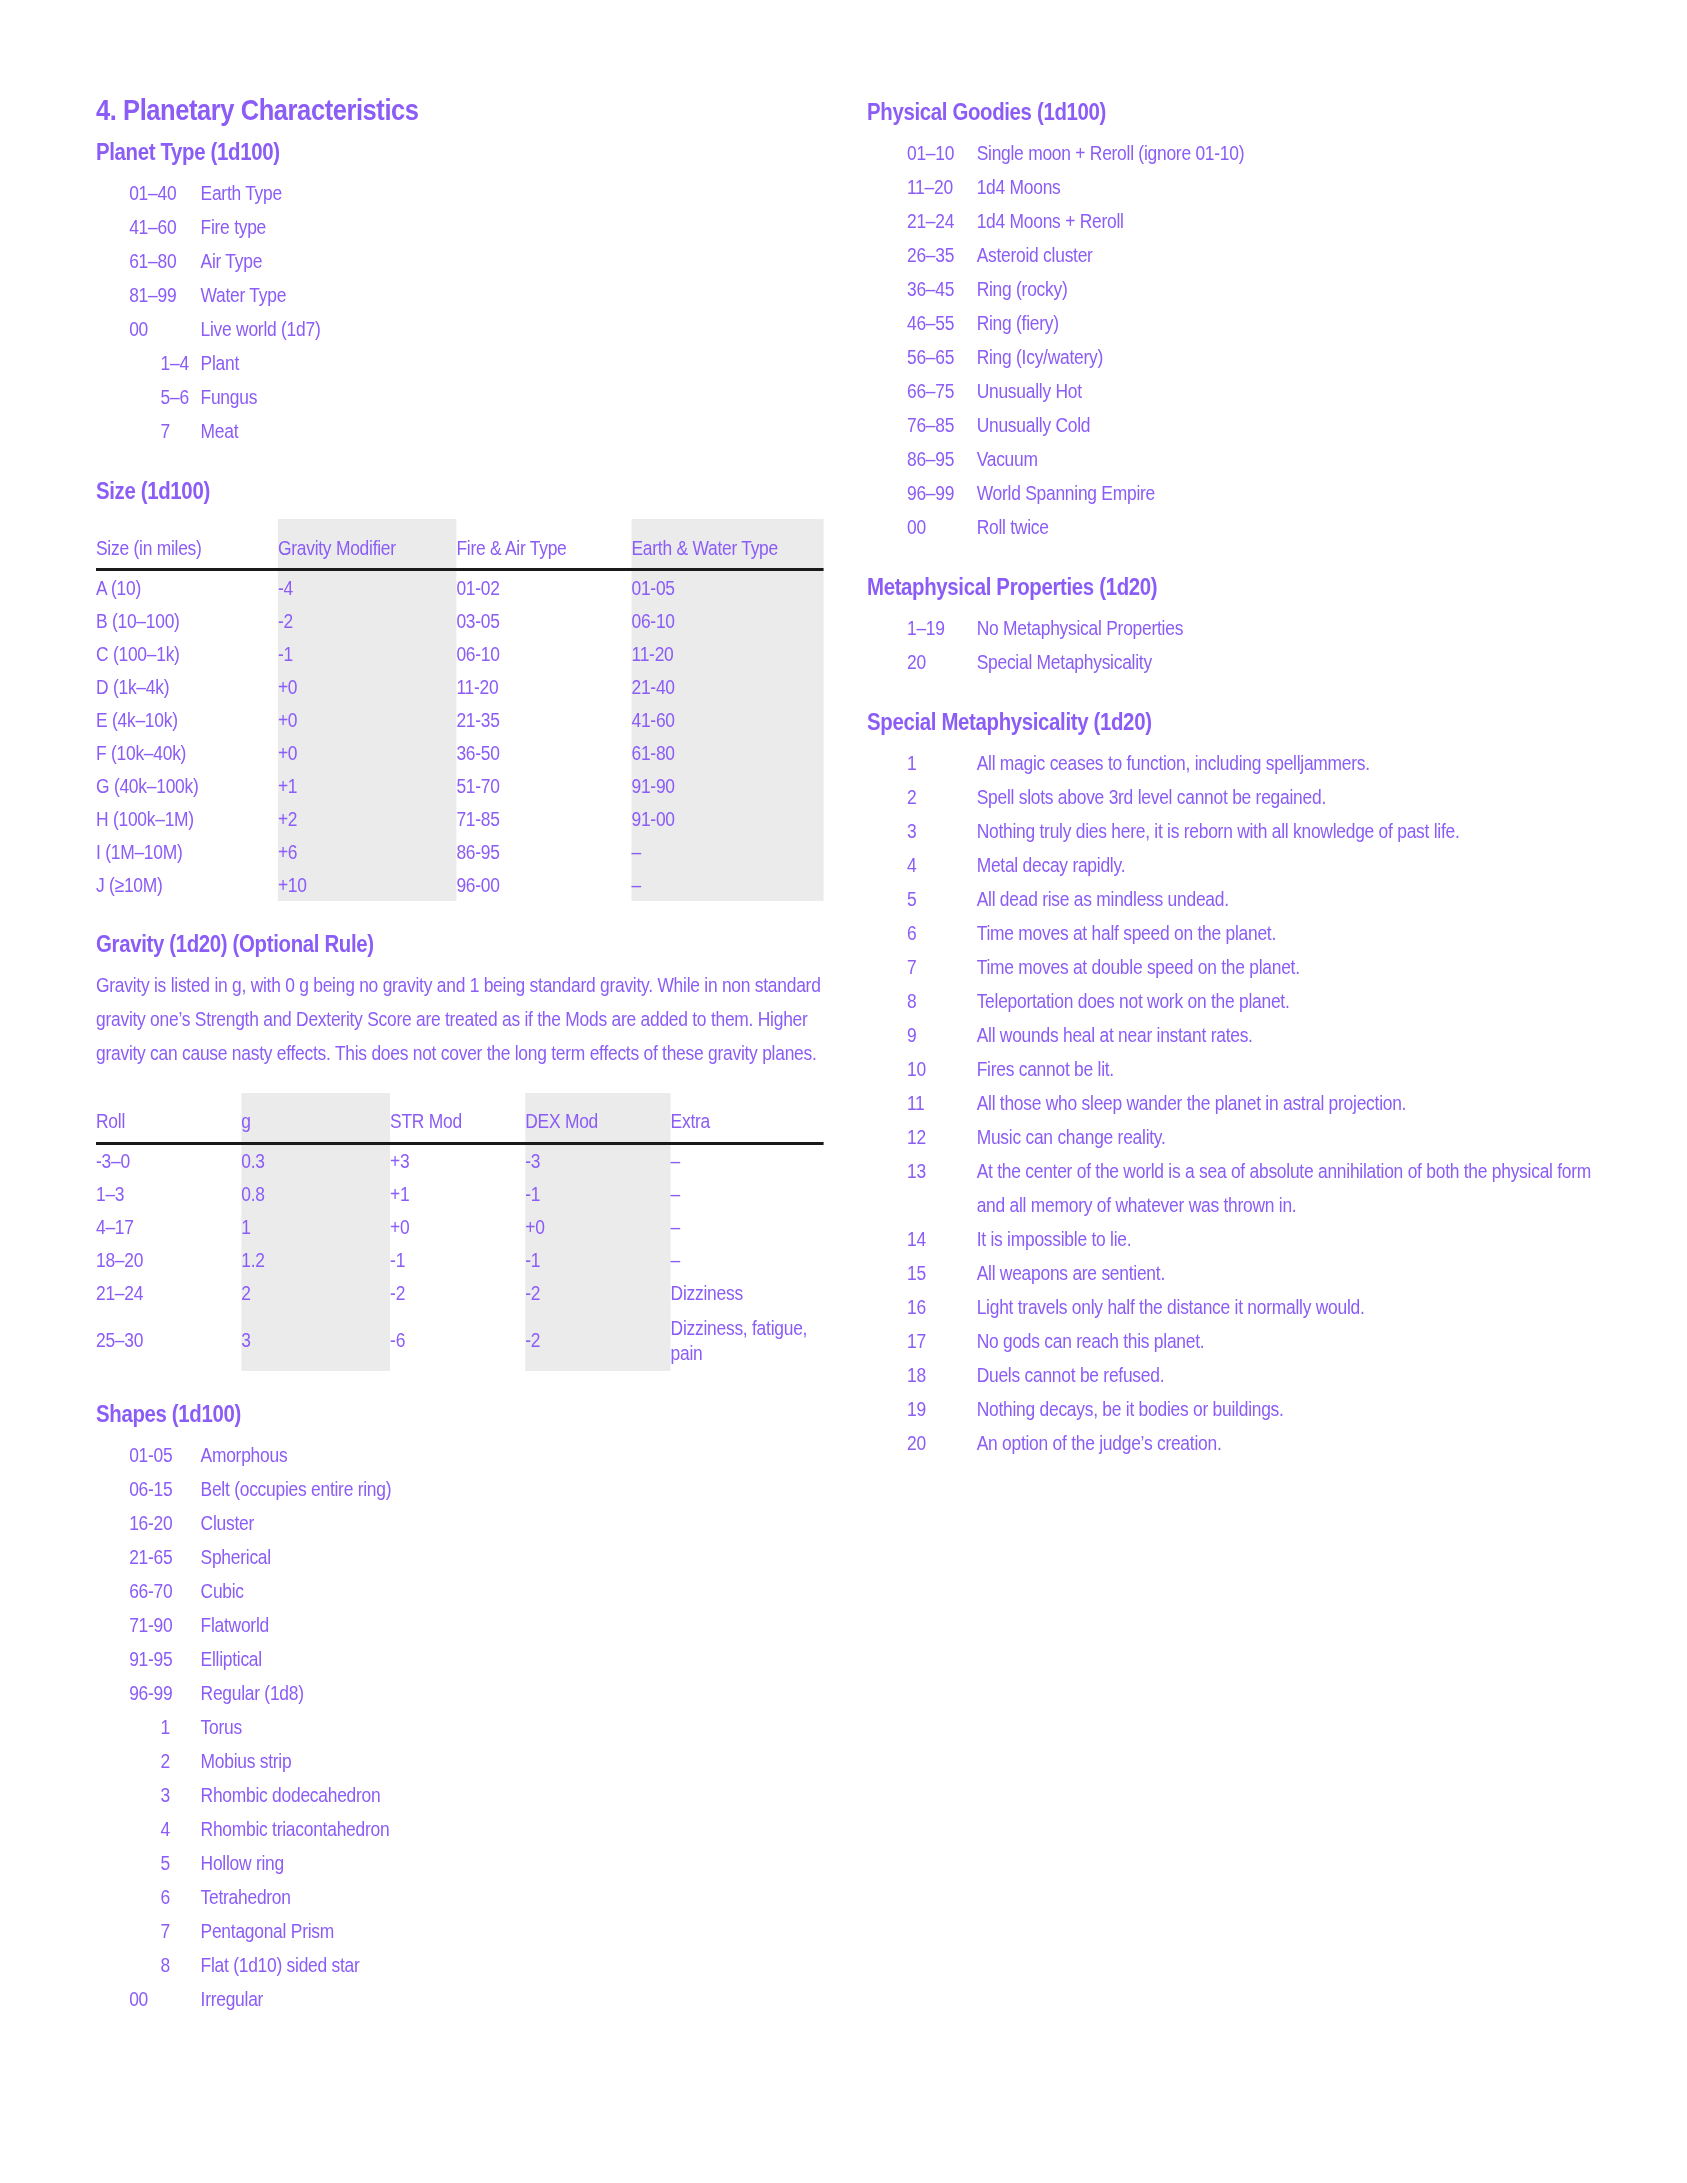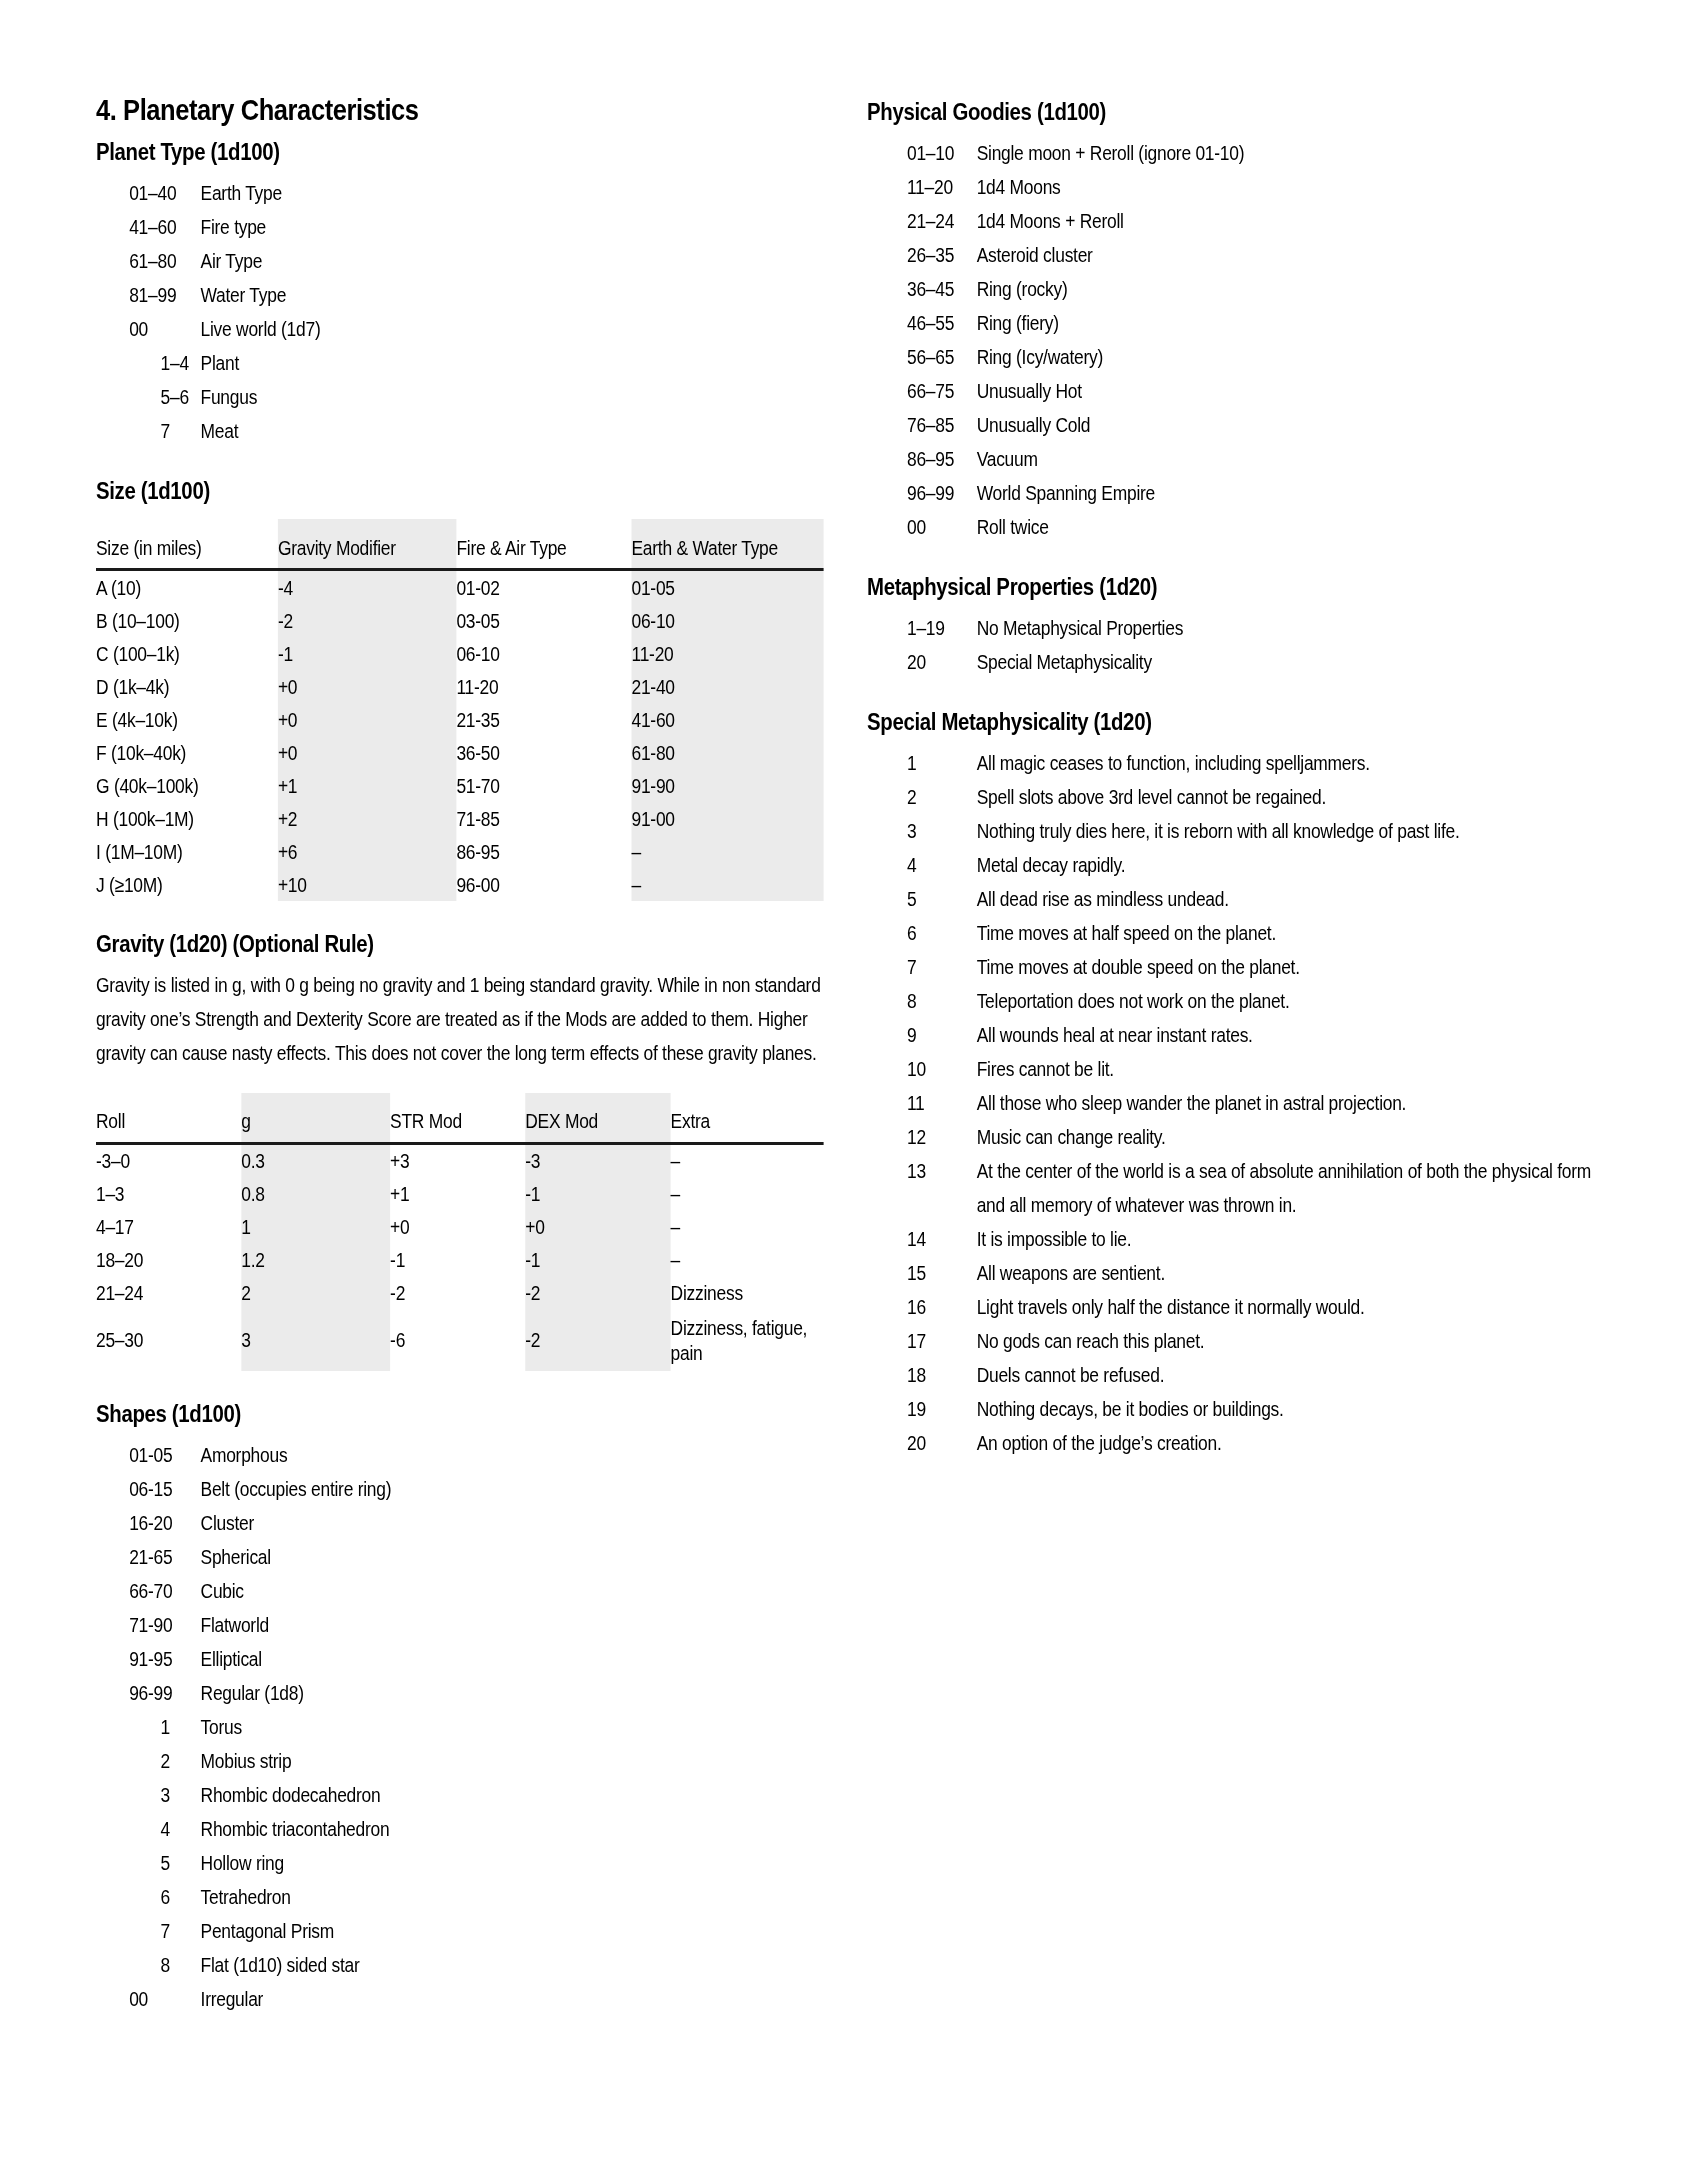--- a/index.html
+++ b/index.html
@@ -2,21 +2,21 @@
 <html style="font-size:10.6px"><head>
 <meta charset="utf-8">
 <style>
   * { box-sizing: border-box; }
   html, body { margin: 0; padding: 0; background: #ffffff; }
   .page {
     position: relative;
     width: 1687px;
     height: 2183px;
     background: #ffffff;
-    color: #000000;
+    color: #8b5cf6;
     font-family: "Liberation Sans", "DejaVu Sans", sans-serif;
     font-size: 20.5px;
     letter-spacing: -0.3px;
     overflow: hidden;
   }
   .col { position: absolute; top: 93px; transform: scaleX(0.85); transform-origin: 0 0; }
   .col-left  { left: 96px;  width: 856px; }
   .col-right { left: 867px; width: 883px; }
 
   h1 { font-size: 30px; line-height: 1.15; margin: 0 0 10.6px 0; font-weight: 700; letter-spacing: -0.5px; }

